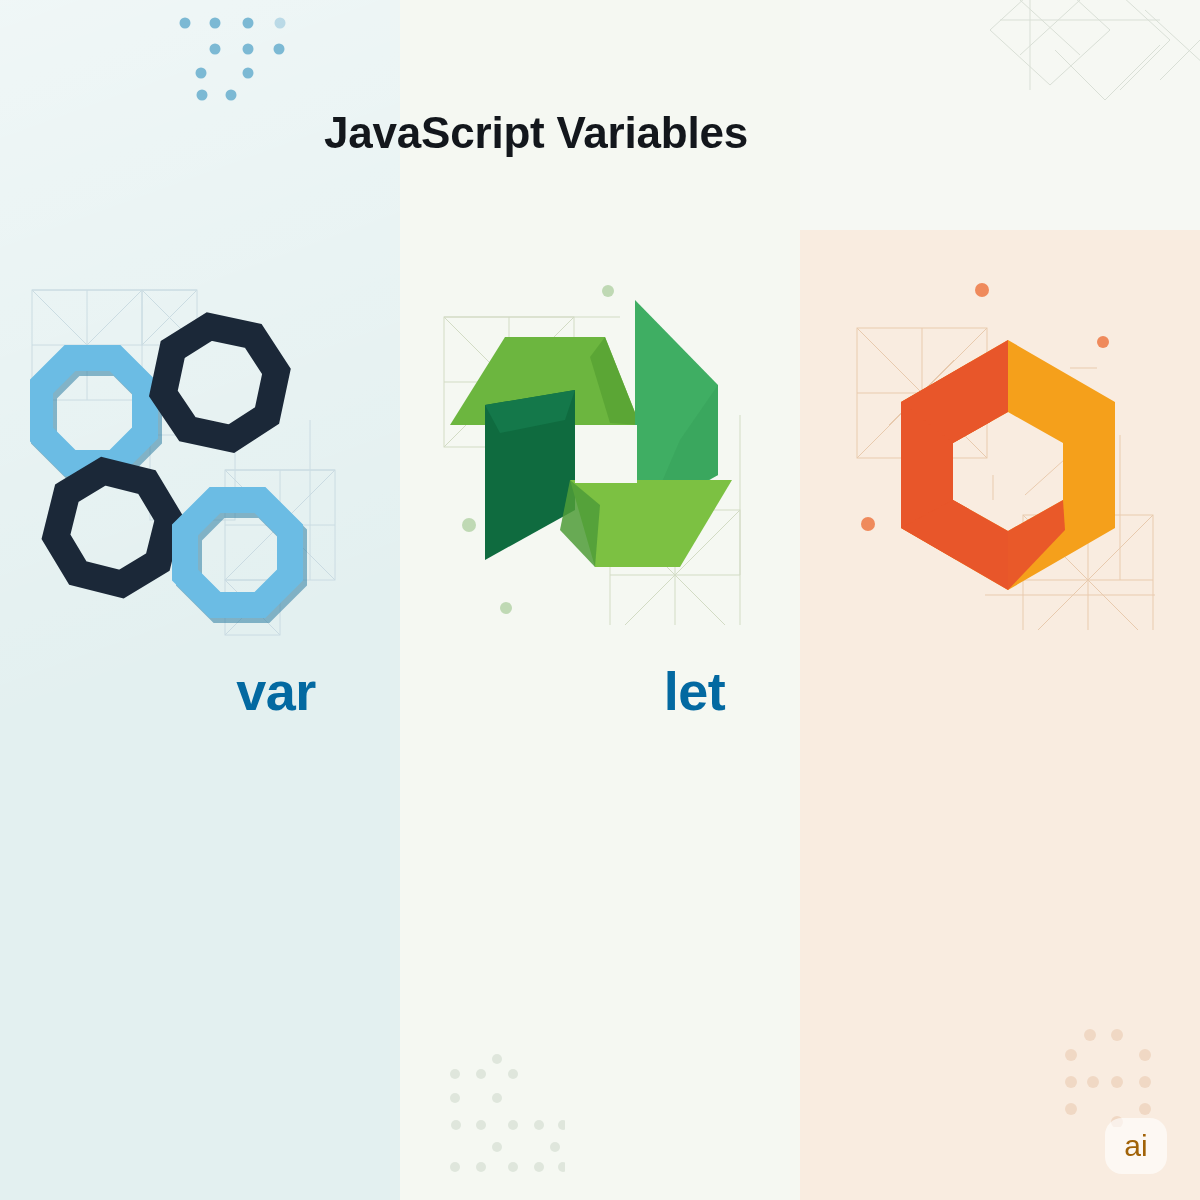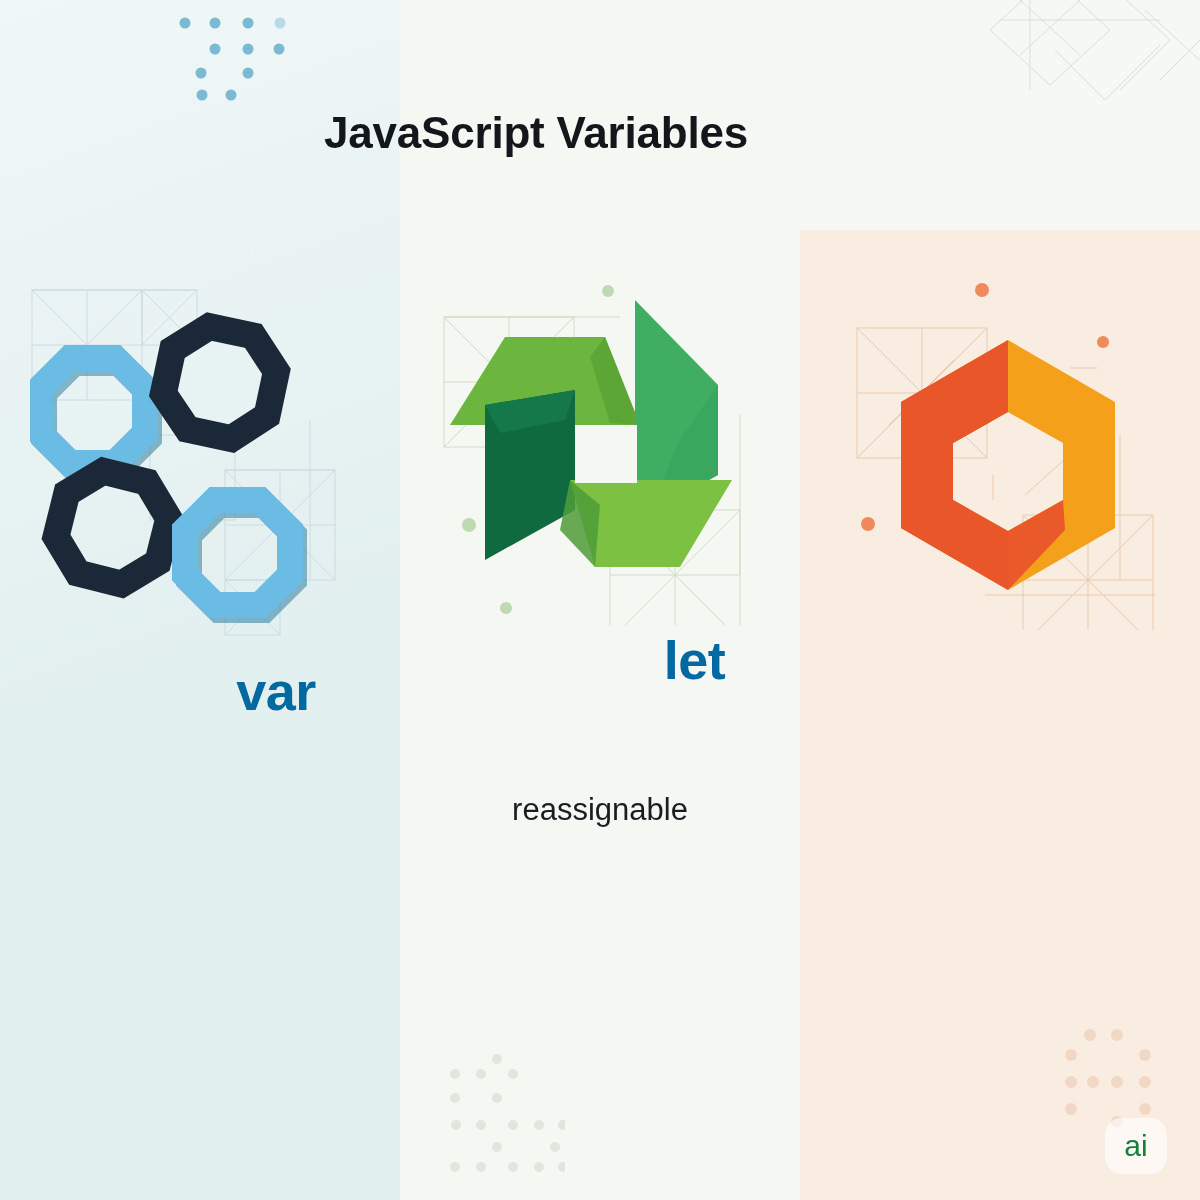--- a/index.html
+++ b/index.html
@@ -32,42 +32,42 @@
   
   .card-label {
     position:absolute; width:460px; text-align:center;
     font-size:54px; font-weight:700; color:#0369a1; letter-spacing:-0.5px;margin-left:46px;
   }
   .card-sub {
     position:absolute; width:400px; text-align:center;
     font-size:31px; font-weight:400; color:#181d23;
   }
   #label-var   { left:0;     top:660px; }
-  #label-let   { left:400px; top:629px;padding-left:37px; }
+  #label-let   { left:400px; top:660px;padding-left:37px; }
   #label-const { left:800px; top:660px; }
   #sub-let     { left:400px; top:792px; }
   #sub-const   { left:800px; top:792px; }
 
   
   .art { position:absolute; }
   #art-var   { left:30px;  top:280px; width:340px; height:370px; }
   #art-let   { left:440px; top:295px; width:320px; height:330px; }
   #art-const { left:845px; top:300px; width:320px; height:330px; }
 
   
   .dots { position:absolute; }
 
   
   #watermark {
     position:absolute; left:1105px; top:1118px; width:62px; height:56px;
     border-radius:17px; background:rgba(255,255,255,.62);
     display:flex; align-items:center; justify-content:center;
   }
   #watermark span {
-    font-size:30px; font-weight:400; color:#15803d; line-height:1;
+    font-size:30px; font-weight:400; color:#a16207; line-height:1;
     font-family:"Liberation Sans", sans-serif;
   }
 </style>
 </head>
 <body>
 
 <div class="stage">
 
   <div class="panel" id="panel-var">
     <div class="sheen-a"></div>
@@ -169,21 +169,20 @@
 
   <svg class="dots" style="left:460px;top:275px;width:190px;height:350px;position:absolute;">
     <g fill="#bfd9b4">
       <circle cx="148" cy="16" r="6"></circle>
       <circle cx="9" cy="250" r="7"></circle>
       <circle cx="46" cy="333" r="6"></circle>
     </g>
   </svg>
 
   <div class="card-label" id="label-let">let</div>
-  <div class="card-sub" id="sub-let">reassignable</div>
 
   <div class="art" id="art-const">
     <svg width="320" height="330" viewBox="0 0 320 330">
 
       <g stroke="#e8c9ac" stroke-width="1" fill="none" opacity=".95">
         <rect x="12" y="28" width="130" height="130"></rect>
         <path d="M12 28 L142 158 M142 28 L12 158 M77 28 L77 158 M12 93 L142 93"></path>
         <path d="M44 60 L109 125 M109 60 L44 125"></path>
         <rect x="178" y="215" width="130" height="130"></rect>
         <path d="M178 215 L308 345 M308 215 L178 345 M243 215 L243 345 M178 280 L308 280"></path>

